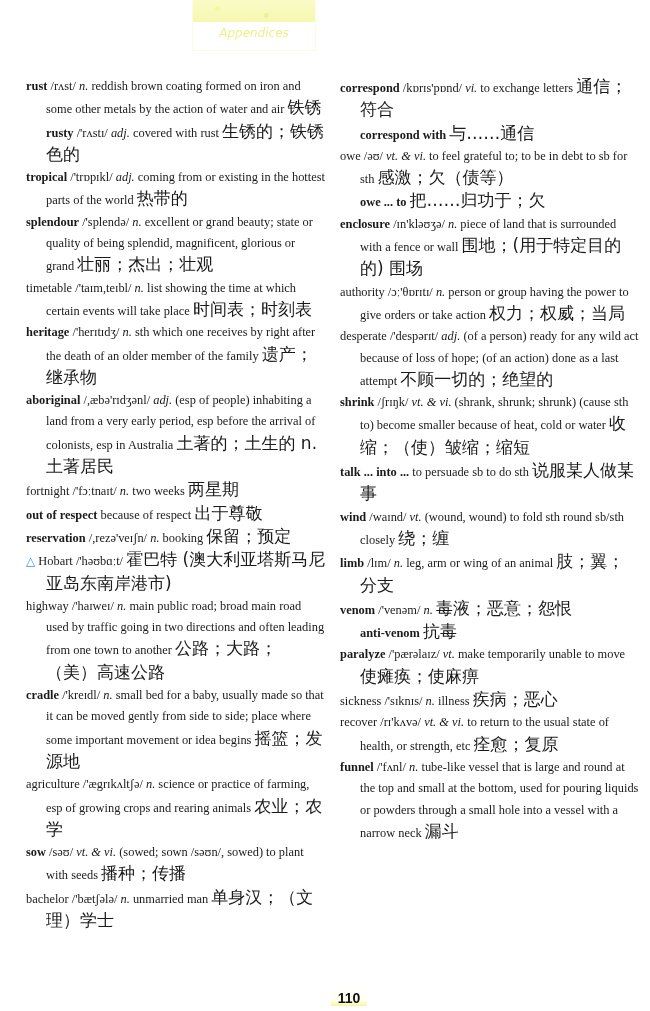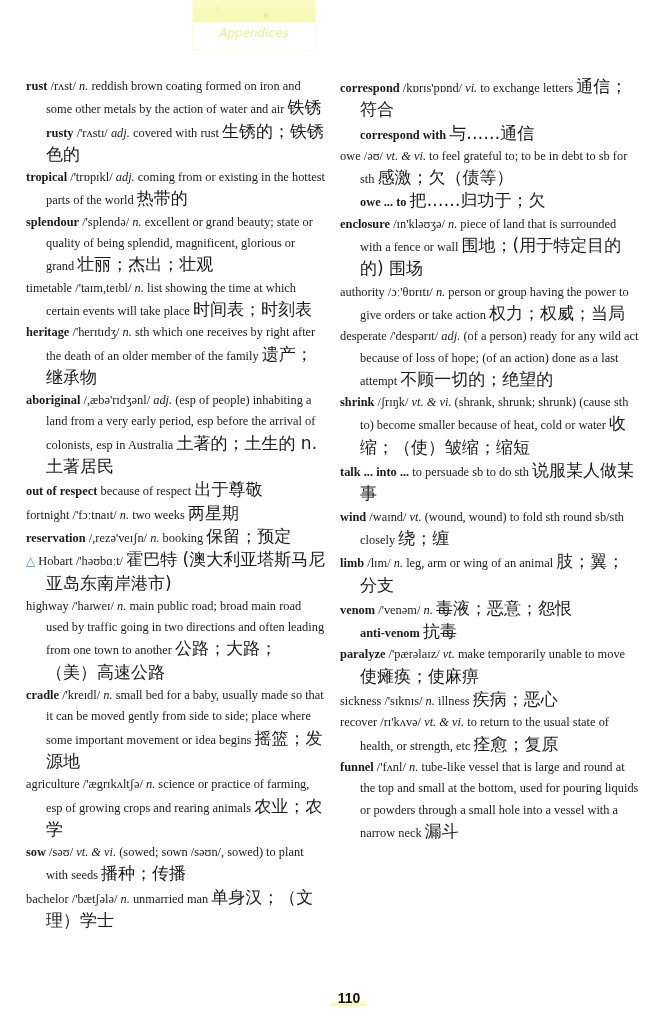--- a/index.html
+++ b/index.html
@@ -37,22 +37,22 @@
 </div>
 
 <div class="col left" id="left-col">
     <p class="entry"><span class="hw">rust</span> <span class="pron">/rʌst/</span> <span class="pos">n.</span> <span class="def">reddish brown coating formed on iron and some other metals by the action of water and air</span> <span class="zh">铁锈</span> </p>
     <p class="entry sub"><span class="hw">rusty</span> <span class="pron">/'rʌstɪ/</span> <span class="pos">adj.</span> <span class="def">covered with rust</span> <span class="zh">生锈的；铁锈色的</span> </p>
     <p class="entry"><span class="hw">tropical</span> <span class="pron">/'trɒpɪkl/</span> <span class="pos">adj.</span> <span class="def">coming from or existing in the hottest parts of the world</span> <span class="zh">热带的</span> </p>
     <p class="entry"><span class="hw">splendour</span> <span class="pron">/'splendə/</span> <span class="pos">n.</span> <span class="def">excellent or grand beauty; state or quality of being splendid, magnificent, glorious or grand</span> <span class="zh">壮丽；杰出；壮观</span> </p>
     <p class="entry"><span class="hw plain">timetable</span> <span class="pron">/'taɪm,teɪbl/</span> <span class="pos">n.</span> <span class="def">list showing the time at which certain events will take place</span> <span class="zh">时间表；时刻表</span> </p>
     <p class="entry"><span class="hw">heritage</span> <span class="pron">/'herɪtɪdʒ/</span> <span class="pos">n.</span> <span class="def">sth which one receives by right after the death of an older member of the family</span> <span class="zh">遗产；继承物</span> </p>
     <p class="entry"><span class="hw">aboriginal</span> <span class="pron">/,æbə'rɪdʒənl/</span> <span class="pos">adj.</span> <span class="def">(esp of people) inhabiting a land from a very early period, esp before the arrival of colonists, esp in Australia</span> <span class="zh">土著的；土生的  n. 土著居民</span> </p>
+    <p class="entry"><span class="hw plain">fortnight</span> <span class="pron">/'fɔːtnaɪt/</span> <span class="pos">n.</span> <span class="def">two weeks</span> <span class="zh">两星期</span> </p>
     <p class="entry"><span class="hw">out of respect</span> <span class="def">because of respect</span> <span class="zh">出于尊敬</span> </p>
-    <p class="entry"><span class="hw plain">fortnight</span> <span class="pron">/'fɔːtnaɪt/</span> <span class="pos">n.</span> <span class="def">two weeks</span> <span class="zh">两星期</span> </p>
     <p class="entry"><span class="hw">reservation</span> <span class="pron">/,rezə'veɪʃn/</span> <span class="pos">n.</span> <span class="def">booking</span> <span class="zh">保留；预定</span> </p>
     <p class="entry"><span class="tri">△</span> <span class="hw plain">Hobart</span> <span class="pron">/'həʊbɑːt/</span> <span class="zh">霍巴特 (澳大利亚塔斯马尼亚岛东南岸港市)</span> </p>
     <p class="entry"><span class="hw plain">highway</span> <span class="pron">/'haɪweɪ/</span> <span class="pos">n.</span> <span class="def">main public road; broad main road used by traffic going in two directions and often leading from one town to another</span> <span class="zh">公路；大路；（美）高速公路</span> </p>
     <p class="entry"><span class="hw">cradle</span> <span class="pron">/'kreɪdl/</span> <span class="pos">n.</span> <span class="def">small bed for a baby, usually made so that it can be moved gently from side to side; place where some important movement or idea begins</span> <span class="zh">摇篮；发源地</span> </p>
     <p class="entry"><span class="hw plain">agriculture</span> <span class="pron">/'ægrɪkʌltʃə/</span> <span class="pos">n.</span> <span class="def">science or practice of farming, esp of growing crops and rearing animals</span> <span class="zh">农业；农学</span> </p>
     <p class="entry"><span class="hw">sow</span> <span class="pron">/səʊ/</span> <span class="pos">vt. &amp; vi.</span> <span class="def">(sowed; sown /səʊn/, sowed) to plant with seeds</span> <span class="zh">播种；传播</span> </p>
     <p class="entry"><span class="hw plain">bachelor</span> <span class="pron">/'bætʃələ/</span> <span class="pos">n.</span> <span class="def">unmarried man</span> <span class="zh">单身汉；（文理）学士</span> </p>
   </div>
 <div class="col right" id="right-col">
     <p class="entry"><span class="hw">correspond</span> <span class="pron">/kɒrɪs'pɒnd/</span> <span class="pos">vi.</span> <span class="def">to exchange letters</span> <span class="zh">通信；符合</span> </p>

